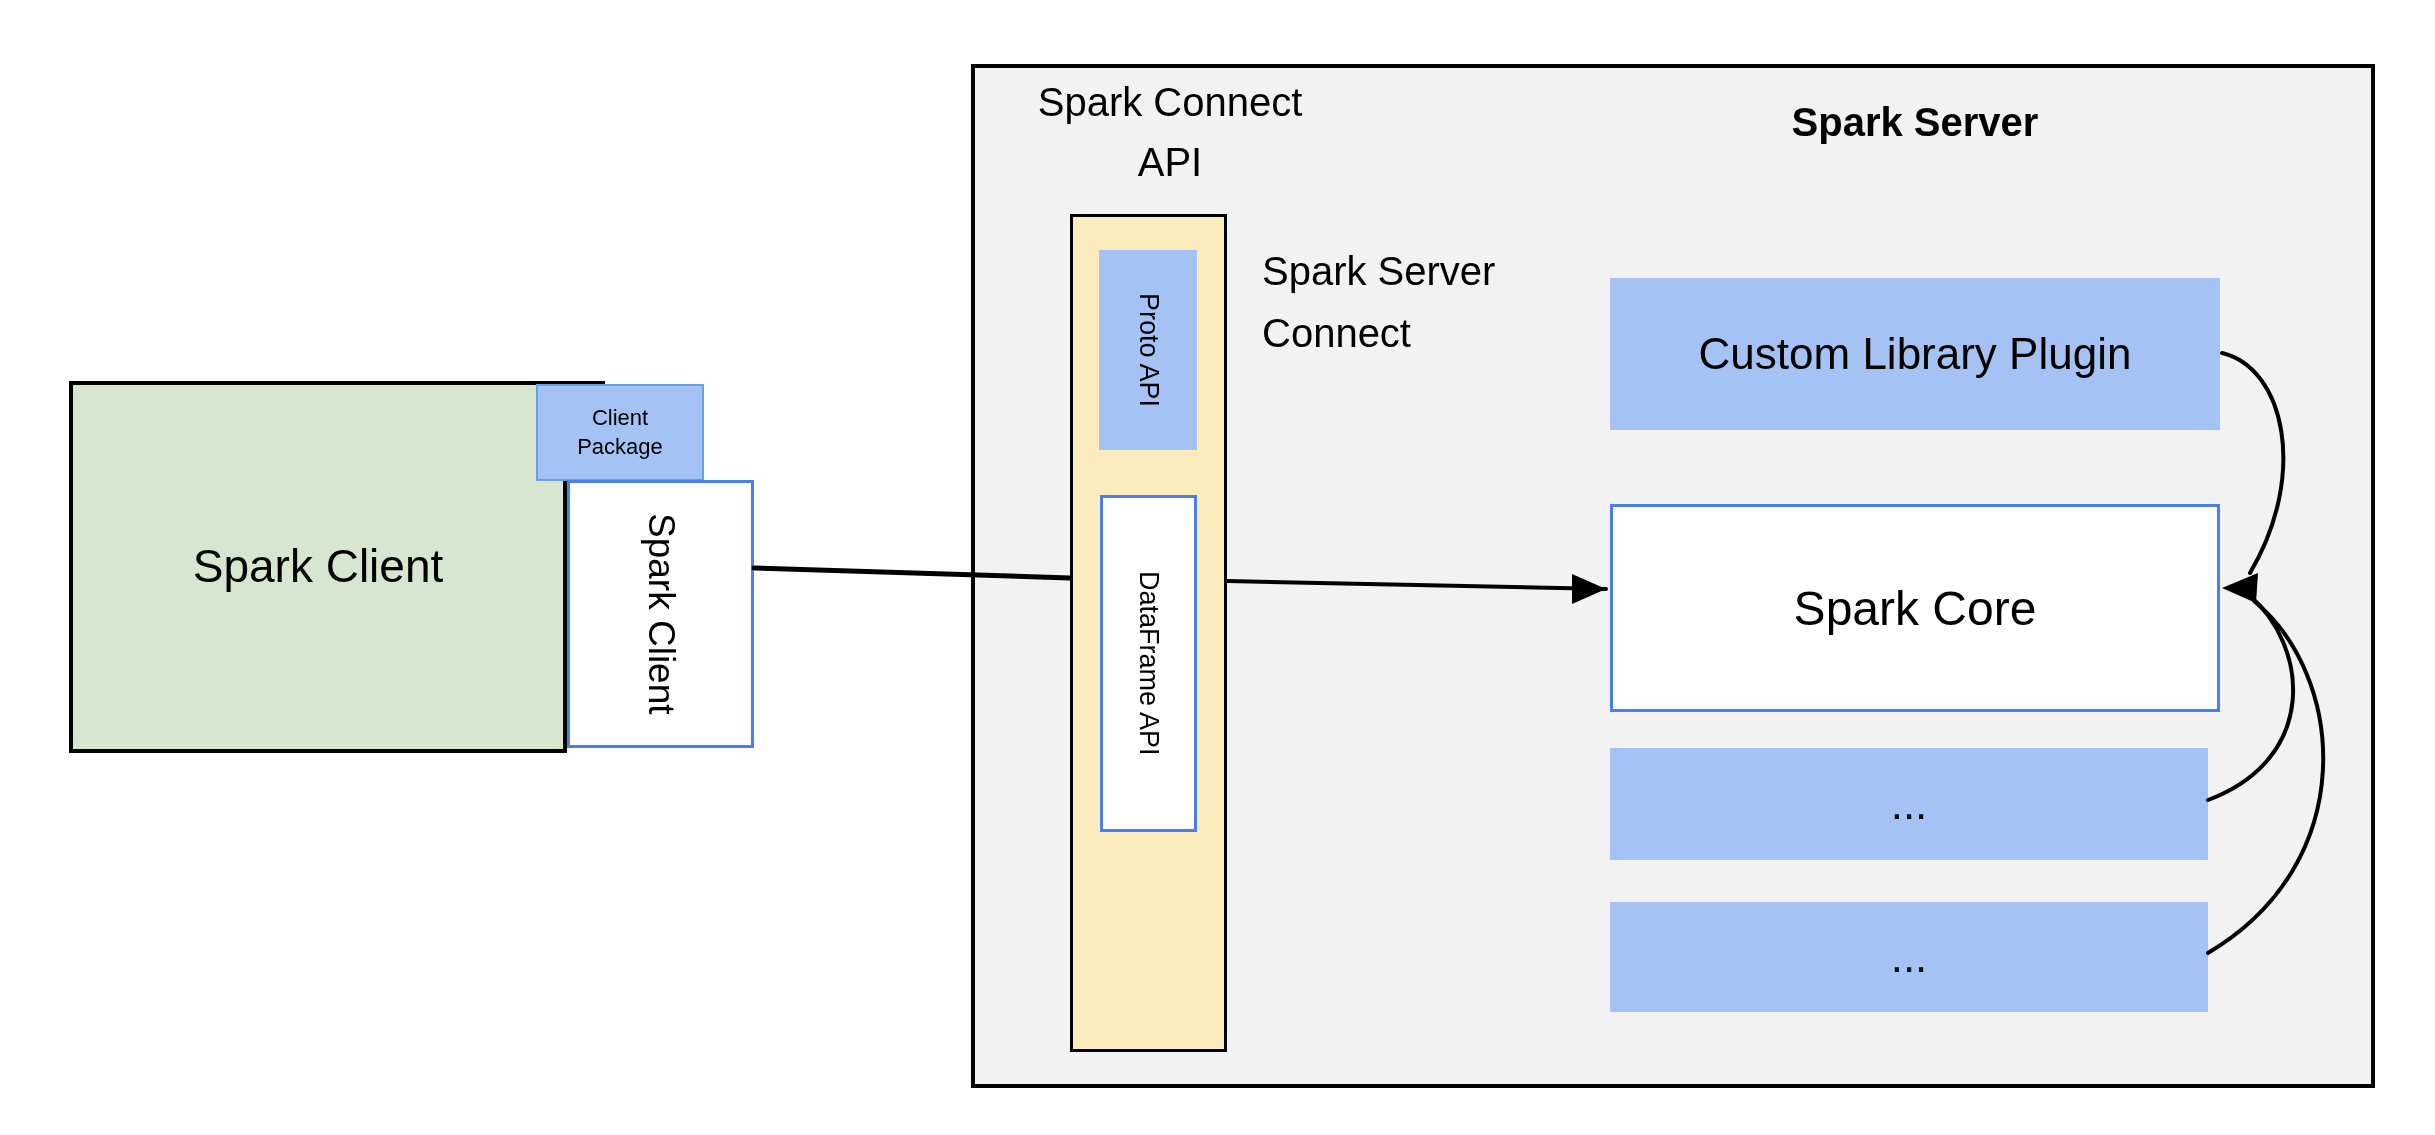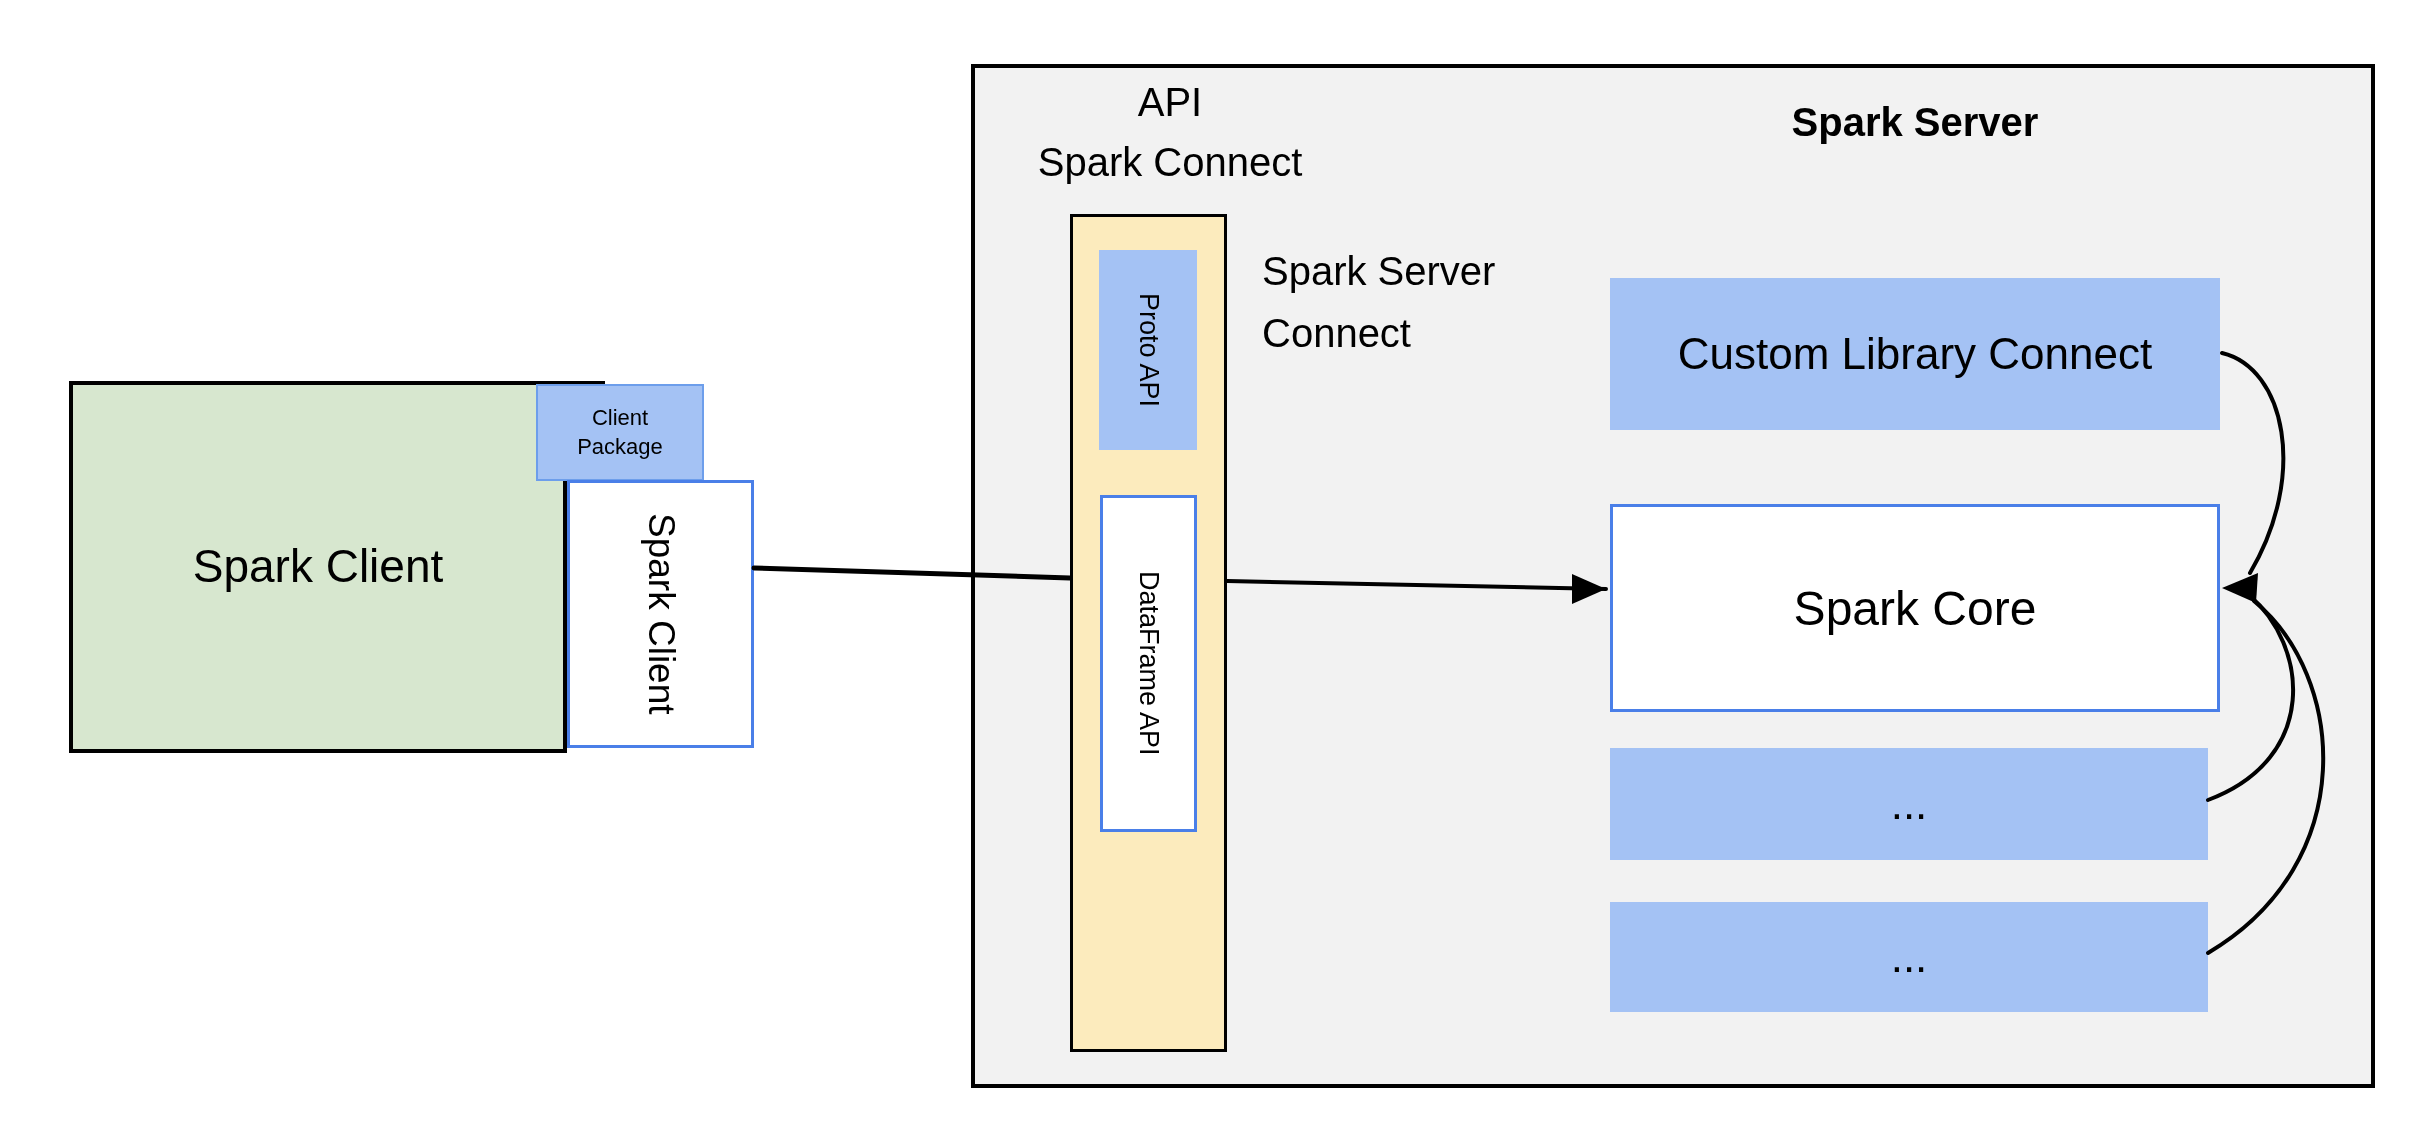--- a/index.html
+++ b/index.html
@@ -119,39 +119,39 @@
   #arrows-overlay polygon{fill:var(--line);stroke:none;}
 </style>
 </head>
 <body>
 
 <div id="canvas">
 
   <div id="server-container" class="abs"></div>
 
   <div id="connect-api-label" class="abs">
+    <div>Spark Connect</div>
     <div>API</div>
-    <div>Spark Connect</div>
   </div>
   <div id="server-title" class="abs">Spark Server</div>
   <div id="library-label" class="abs">
     <div>Spark Server</div>
     <div>Connect</div>
   </div>
 
   <div id="connect-api-bar" class="abs"></div>
   <div id="proto-api-box" class="abs center">
     <span class="vtext">Proto API</span>
   </div>
   <div id="dataframe-api-box" class="abs center">
     <span class="vtext">DataFrame API</span>
   </div>
 
   <div id="plugin-box" class="abs center">
-    <span>Custom Library Connect</span>
+    <span>Custom Library Plugin</span>
   </div>
   <div id="core-box" class="abs center">
     <span>Spark Core</span>
   </div>
   <div id="placeholder-box-1" class="abs center">
     <span>...</span>
   </div>
   <div id="placeholder-box-2" class="abs center">
     <span>...</span>
   </div>

